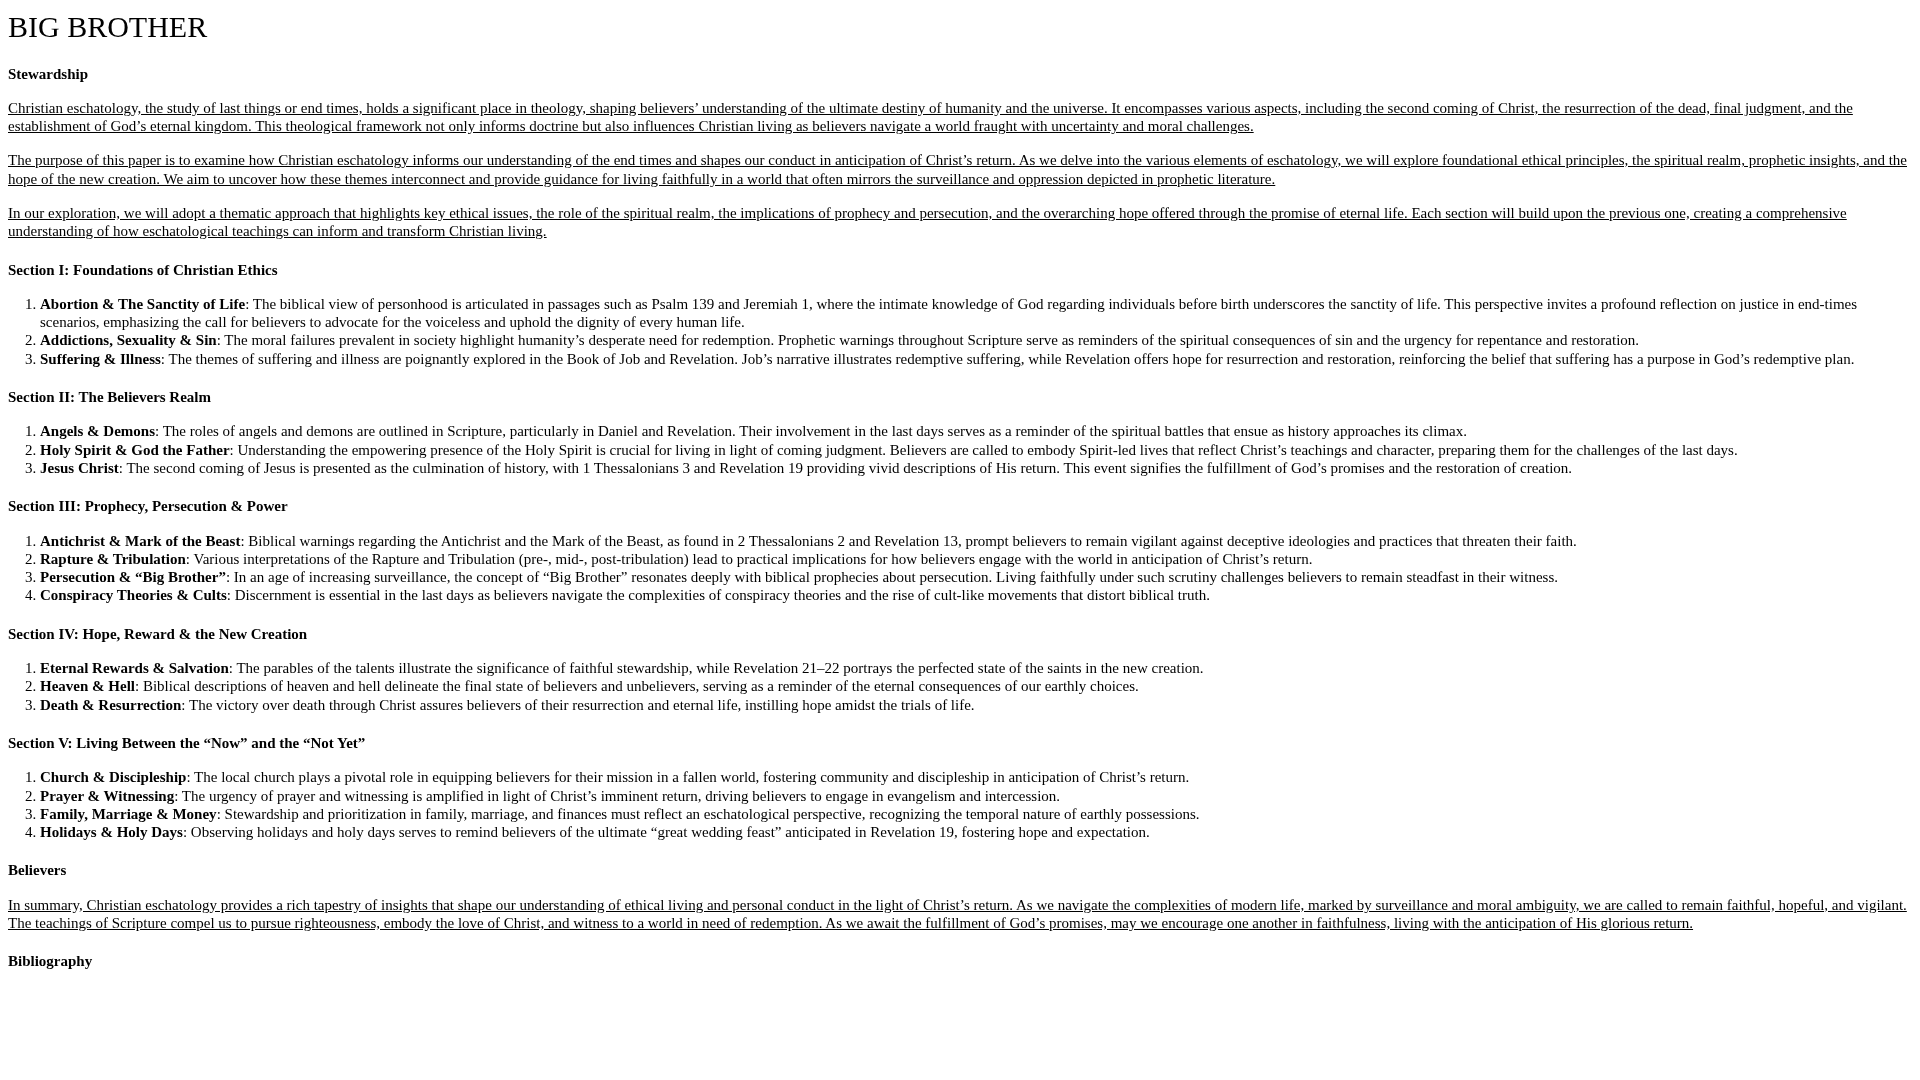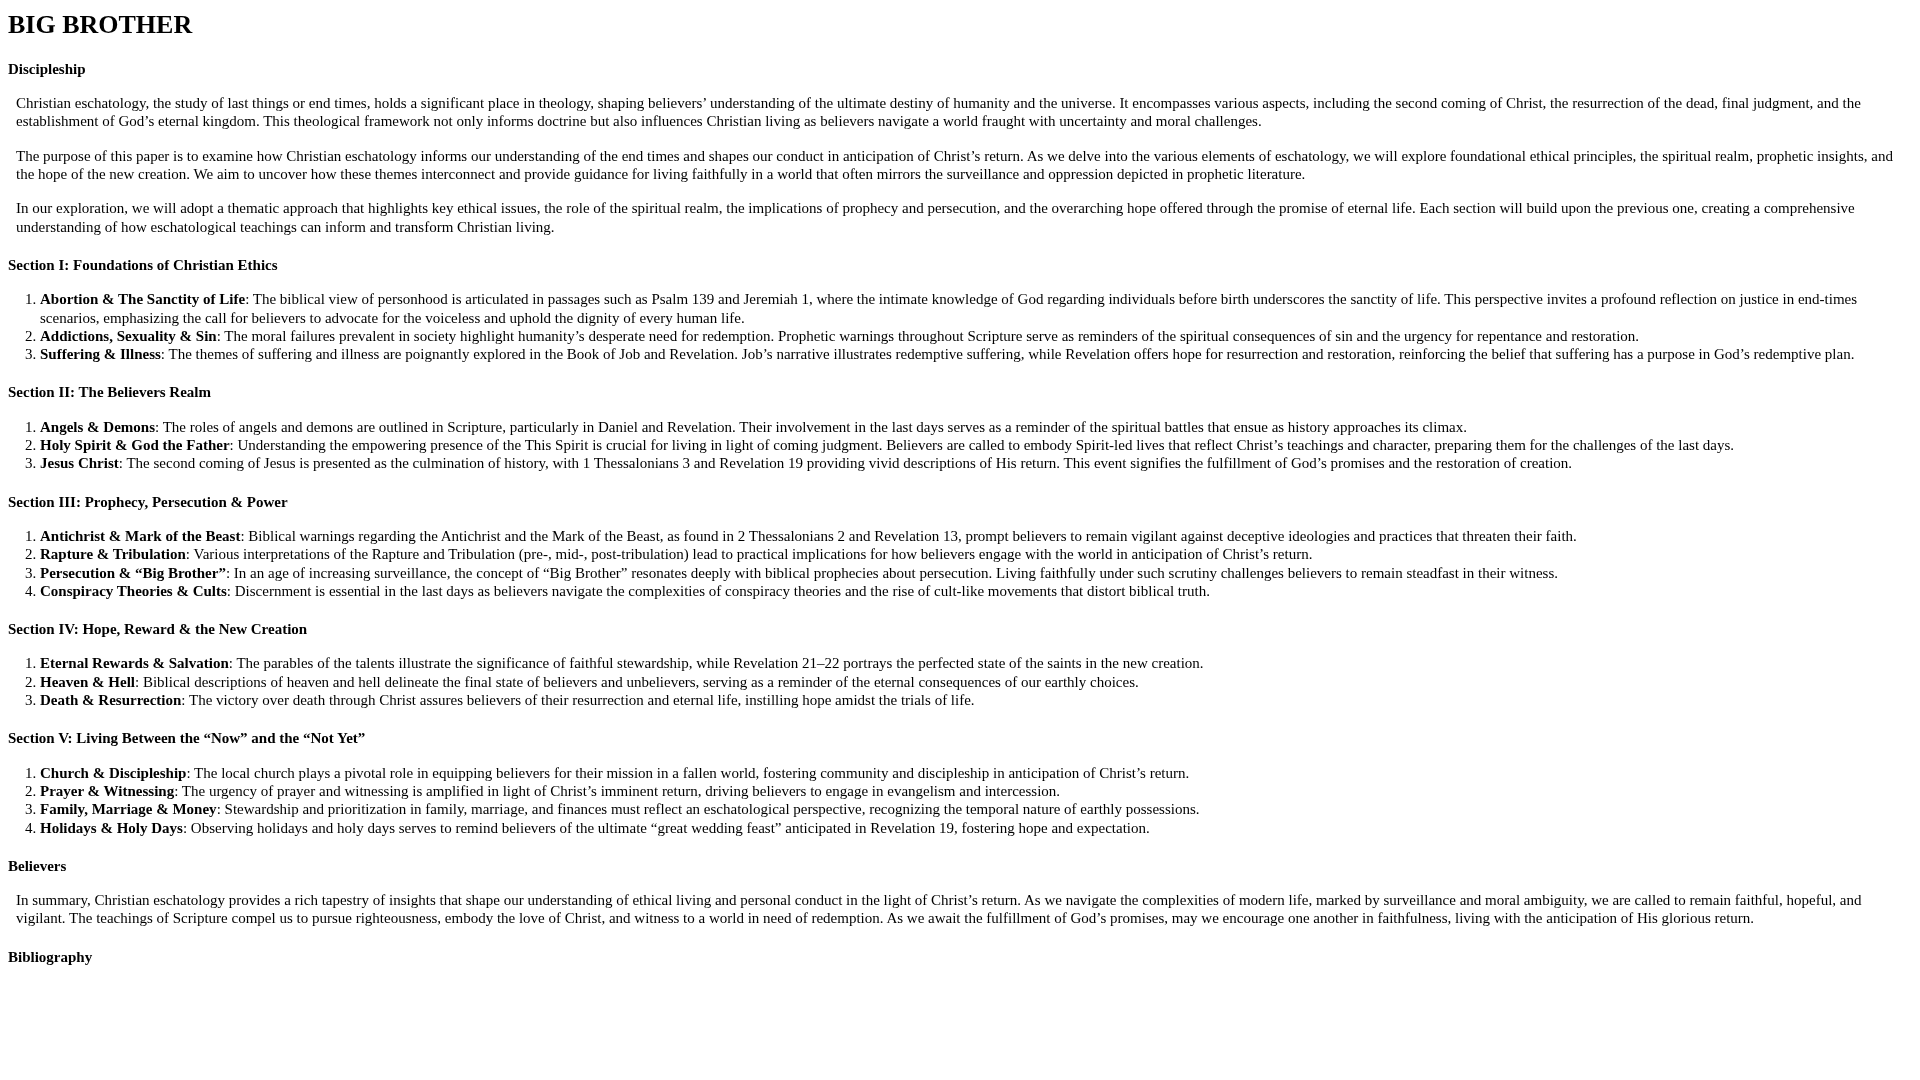--- a/index.html
+++ b/index.html
@@ -7,66 +7,67 @@
     color: #000000;
   }
   body {
     margin: 8px;
     font-family: "Liberation Serif", "DejaVu Serif", serif;
     font-size: 15px;
     line-height: 1.22;
     width: 1904px;
   }
   h1 {
-    font-size: 26px;
-    font-weight: bold;
+    font-size: 30px;
+    font-weight: normal;
     margin: 2px 0 12px 0;
     line-height: 1.15;
   }
   .doc-heading {
     font-size: 15px;
     font-weight: bold;
     margin: 20px 0 16px 0;
   }
   p {
-    margin: 16px 8px;
+    margin: 16px 0;
+    text-decoration: underline;
   }
   ol {
     margin: 16px 0;
     padding-left: 32px;
   }
   li {
     margin: 0;
   }
   li .term {
     font-weight: bold;
   }
 </style>
 </head>
 <body>
 
 <h1>BIG BROTHER</h1>
 
-<div class="doc-heading">Discipleship</div>
+<div class="doc-heading">Stewardship</div>
 
 <p>Christian eschatology, the study of last things or end times, holds a significant place in theology, shaping believers’ understanding of the ultimate destiny of humanity and the universe. It encompasses various aspects, including the second coming of Christ, the resurrection of the dead, final judgment, and the establishment of God’s eternal kingdom. This theological framework not only informs doctrine but also influences Christian living as believers navigate a world fraught with uncertainty and moral challenges.</p>
 <p>The purpose of this paper is to examine how Christian eschatology informs our understanding of the end times and shapes our conduct in anticipation of Christ’s return. As we delve into the various elements of eschatology, we will explore foundational ethical principles, the spiritual realm, prophetic insights, and the hope of the new creation. We aim to uncover how these themes interconnect and provide guidance for living faithfully in a world that often mirrors the surveillance and oppression depicted in prophetic literature.</p>
 <p>In our exploration, we will adopt a thematic approach that highlights key ethical issues, the role of the spiritual realm, the implications of prophecy and persecution, and the overarching hope offered through the promise of eternal life. Each section will build upon the previous one, creating a comprehensive understanding of how eschatological teachings can inform and transform Christian living.</p>
 
 <div class="doc-heading">Section I: Foundations of Christian Ethics</div>
 <ol>
   <li><span class="term">Abortion &amp; The Sanctity of Life</span><span>: The biblical view of personhood is articulated in passages such as Psalm 139 and Jeremiah 1, where the intimate knowledge of God regarding individuals before birth underscores the sanctity of life. This perspective invites a profound reflection on justice in end-times scenarios, emphasizing the call for believers to advocate for the voiceless and uphold the dignity of every human life.</span></li>
   <li><span class="term">Addictions, Sexuality &amp; Sin</span><span>: The moral failures prevalent in society highlight humanity’s desperate need for redemption. Prophetic warnings throughout Scripture serve as reminders of the spiritual consequences of sin and the urgency for repentance and restoration.</span></li>
   <li><span class="term">Suffering &amp; Illness</span><span>: The themes of suffering and illness are poignantly explored in the Book of Job and Revelation. Job’s narrative illustrates redemptive suffering, while Revelation offers hope for resurrection and restoration, reinforcing the belief that suffering has a purpose in God’s redemptive plan.</span></li>
 </ol>
 
 <div class="doc-heading">Section II: The Believers Realm</div>
 <ol>
   <li><span class="term">Angels &amp; Demons</span><span>: The roles of angels and demons are outlined in Scripture, particularly in Daniel and Revelation. Their involvement in the last days serves as a reminder of the spiritual battles that ensue as history approaches its climax.</span></li>
-  <li><span class="term">Holy Spirit &amp; God the Father</span><span>: Understanding the empowering presence of the This Spirit is crucial for living in light of coming judgment. Believers are called to embody Spirit-led lives that reflect Christ’s teachings and character, preparing them for the challenges of the last days.</span></li>
+  <li><span class="term">Holy Spirit &amp; God the Father</span><span>: Understanding the empowering presence of the Holy Spirit is crucial for living in light of coming judgment. Believers are called to embody Spirit-led lives that reflect Christ’s teachings and character, preparing them for the challenges of the last days.</span></li>
   <li><span class="term">Jesus Christ</span><span>: The second coming of Jesus is presented as the culmination of history, with 1 Thessalonians 3 and Revelation 19 providing vivid descriptions of His return. This event signifies the fulfillment of God’s promises and the restoration of creation.</span></li>
 </ol>
 
 <div class="doc-heading">Section III: Prophecy, Persecution &amp; Power</div>
 <ol>
   <li><span class="term">Antichrist &amp; Mark of the Beast</span><span>: Biblical warnings regarding the Antichrist and the Mark of the Beast, as found in 2 Thessalonians 2 and Revelation 13, prompt believers to remain vigilant against deceptive ideologies and practices that threaten their faith.</span></li>
   <li><span class="term">Rapture &amp; Tribulation</span><span>: Various interpretations of the Rapture and Tribulation (pre-, mid-, post-tribulation) lead to practical implications for how believers engage with the world in anticipation of Christ’s return.</span></li>
   <li><span class="term">Persecution &amp; “Big Brother”</span><span>: In an age of increasing surveillance, the concept of “Big Brother” resonates deeply with biblical prophecies about persecution. Living faithfully under such scrutiny challenges believers to remain steadfast in their witness.</span></li>
   <li><span class="term">Conspiracy Theories &amp; Cults</span><span>: Discernment is essential in the last days as believers navigate the complexities of conspiracy theories and the rise of cult-like movements that distort biblical truth.</span></li>
 </ol>

